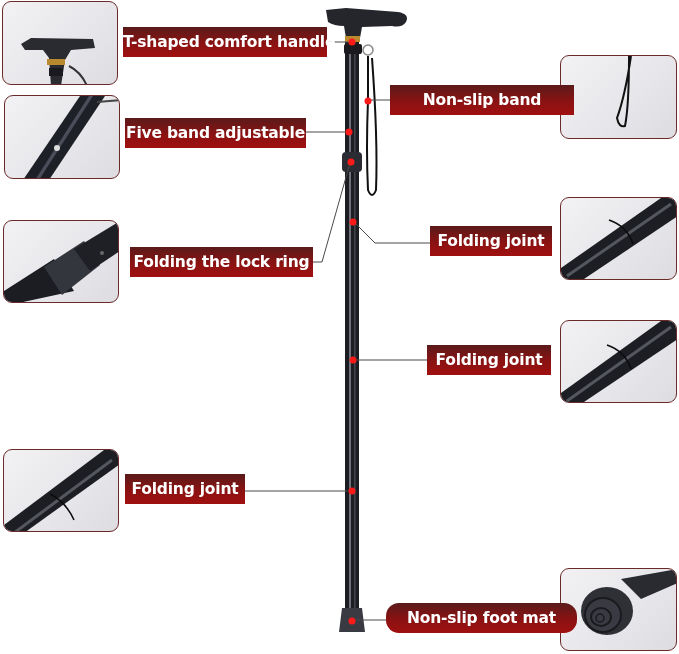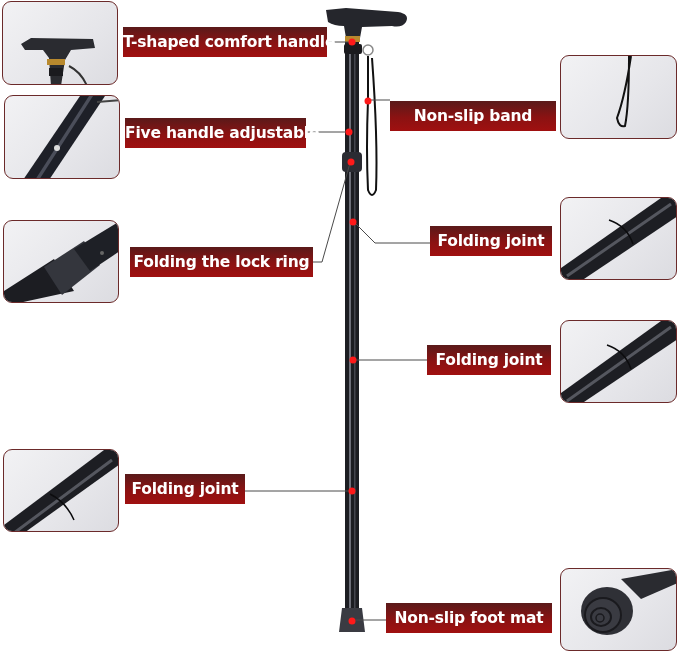--- a/index.html
+++ b/index.html
@@ -111,21 +111,21 @@
     <svg width="117" height="83" viewBox="0 0 117 83">
       <path d="M60 10 L117 0 L117 14 L80 30 Z" fill="#2a2b30"></path>
       <ellipse cx="46" cy="42" rx="26" ry="24" fill="#2f3036"></ellipse>
       <ellipse cx="42" cy="46" rx="18" ry="17" fill="#3a3b42" stroke="#1a1a1e" stroke-width="2"></ellipse>
       <ellipse cx="40" cy="48" rx="10" ry="9" fill="none" stroke="#1a1a1e" stroke-width="2"></ellipse>
       <ellipse cx="39" cy="49" rx="4" ry="4" fill="none" stroke="#1a1a1e" stroke-width="1.5"></ellipse>
     </svg>
   </div>
 
   <div class="label" style="left:123px;top:27px;width:204px;">T-shaped comfort handle</div>
-  <div class="label" style="left:125px;top:118px;width:181px;">Five handle adjustable</div>
+  <div class="label" style="left:125px;top:118px;width:181px;">Five band adjustable</div>
   <div class="label" style="left:130px;top:247px;width:183px;">Folding the lock ring</div>
-  <div class="label" style="left:390px;top:85px;width:166px;margin-top:16px;">Non-slip band</div>
+  <div class="label" style="left:390px;top:85px;width:184px;">Non-slip band</div>
   <div class="label" style="left:430px;top:226px;width:122px;">Folding joint</div>
   <div class="label" style="left:427px;top:345px;width:124px;">Folding joint</div>
   <div class="label" style="left:125px;top:474px;width:120px;">Folding joint</div>
-  <div class="label" style="left:386px;top:603px;width:166px;">Non-slip foot mat</div>
+  <div class="label" style="left:386px;top:603px;width:191px;border-radius:13px;">Non-slip foot mat</div>
 
 </div>
 
 </body></html>

